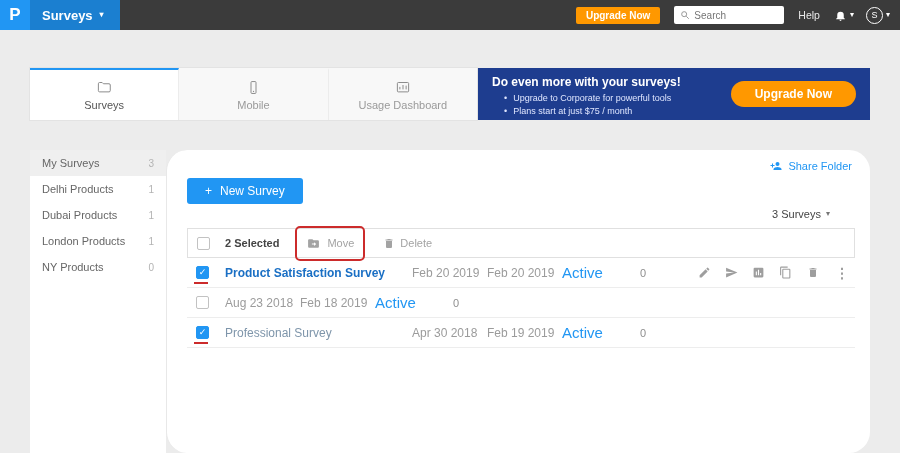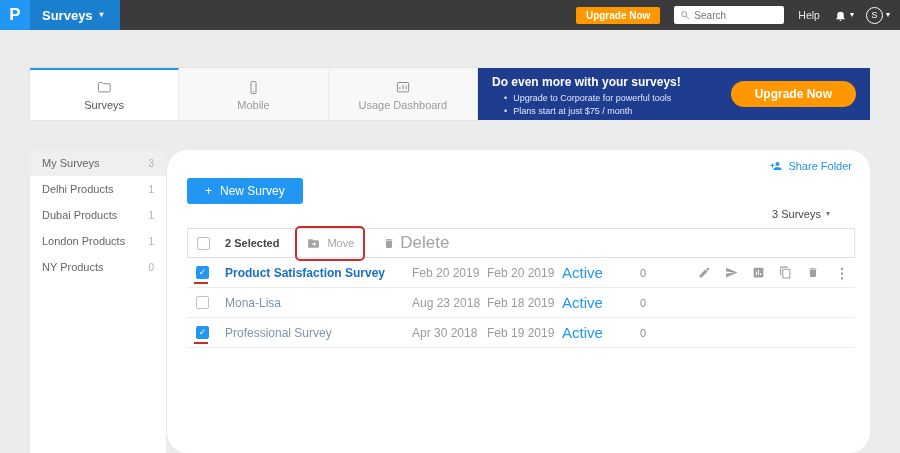--- a/index.html
+++ b/index.html
@@ -70,21 +70,21 @@
   .toolbar { position:absolute; left:20px; right:15px; top:78px; height:30px;
              border:1px solid #e0e0e0; display:flex; align-items:center; background:#fff; }
   .checkbox { width:13px; height:13px; border:1px solid #c2c2c2; border-radius:2px; background:#fff;
               display:flex; align-items:center; justify-content:center; cursor:pointer; flex:none; }
   .checkbox.checked { background:#2196f3; border-color:#2196f3; }
   .checkbox .tick { color:#fff; font-size:9px; line-height:1; }
   .tb-check { margin-left:9px; }
   .tb-selected { margin-left:15px; font-size:11px; font-weight:bold; color:#444; }
   .move-annot { border:2px solid #cc2b2b; border-radius:5px; padding:9px 9px; margin-left:16px; }
   .move-btn { display:flex; align-items:center; gap:6px; color:#a3a3a3; font-size:11px; cursor:pointer; }
-  .delete-btn { display:flex; align-items:center; gap:5px; color:#a3a3a3; font-size:17px;
+  .delete-btn { display:flex; align-items:center; gap:5px; color:#a3a3a3; font-size:11px;
                 margin-left:18px; cursor:pointer; }
 
   .rows { position:absolute; left:20px; right:15px; top:108px; }
   .row { height:30px; display:flex; align-items:center; border-bottom:1px solid #ededed; }
   .cell-check { width:38px; padding-left:9px; position:relative; align-self:stretch;
                 display:flex; align-items:center; }
   .red-underline { position:absolute; left:7px; bottom:3px; width:14px; height:2px; background:#cc2b2b; }
   .cell-title { width:187px; font-size:12px; color:#7e95aa; cursor:pointer; }
   .cell-title.primary { color:#1a6fc4; font-weight:bold; }
   .cell-date { width:75px; font-size:12px; color:#9b9b9b; }
@@ -289,21 +289,20 @@
               </svg>
           </span>
           <span class="kebab">⋮</span>
         </div>
       </div>
 
       <div class="row">
         <div class="cell-check">
           <div class="checkbox"></div>
         </div>
-        <div class="cell-title">Mona-Lisa</div>
         <div class="cell-date">Aug 23 2018</div>
         <div class="cell-date">Feb 18 2019</div>
         <div class="cell-status">Active</div>
         <div class="cell-resp">0</div>
       </div>
 
       <div class="row">
         <div class="cell-check">
           <div class="checkbox checked">
             <span class="tick">✓</span>

